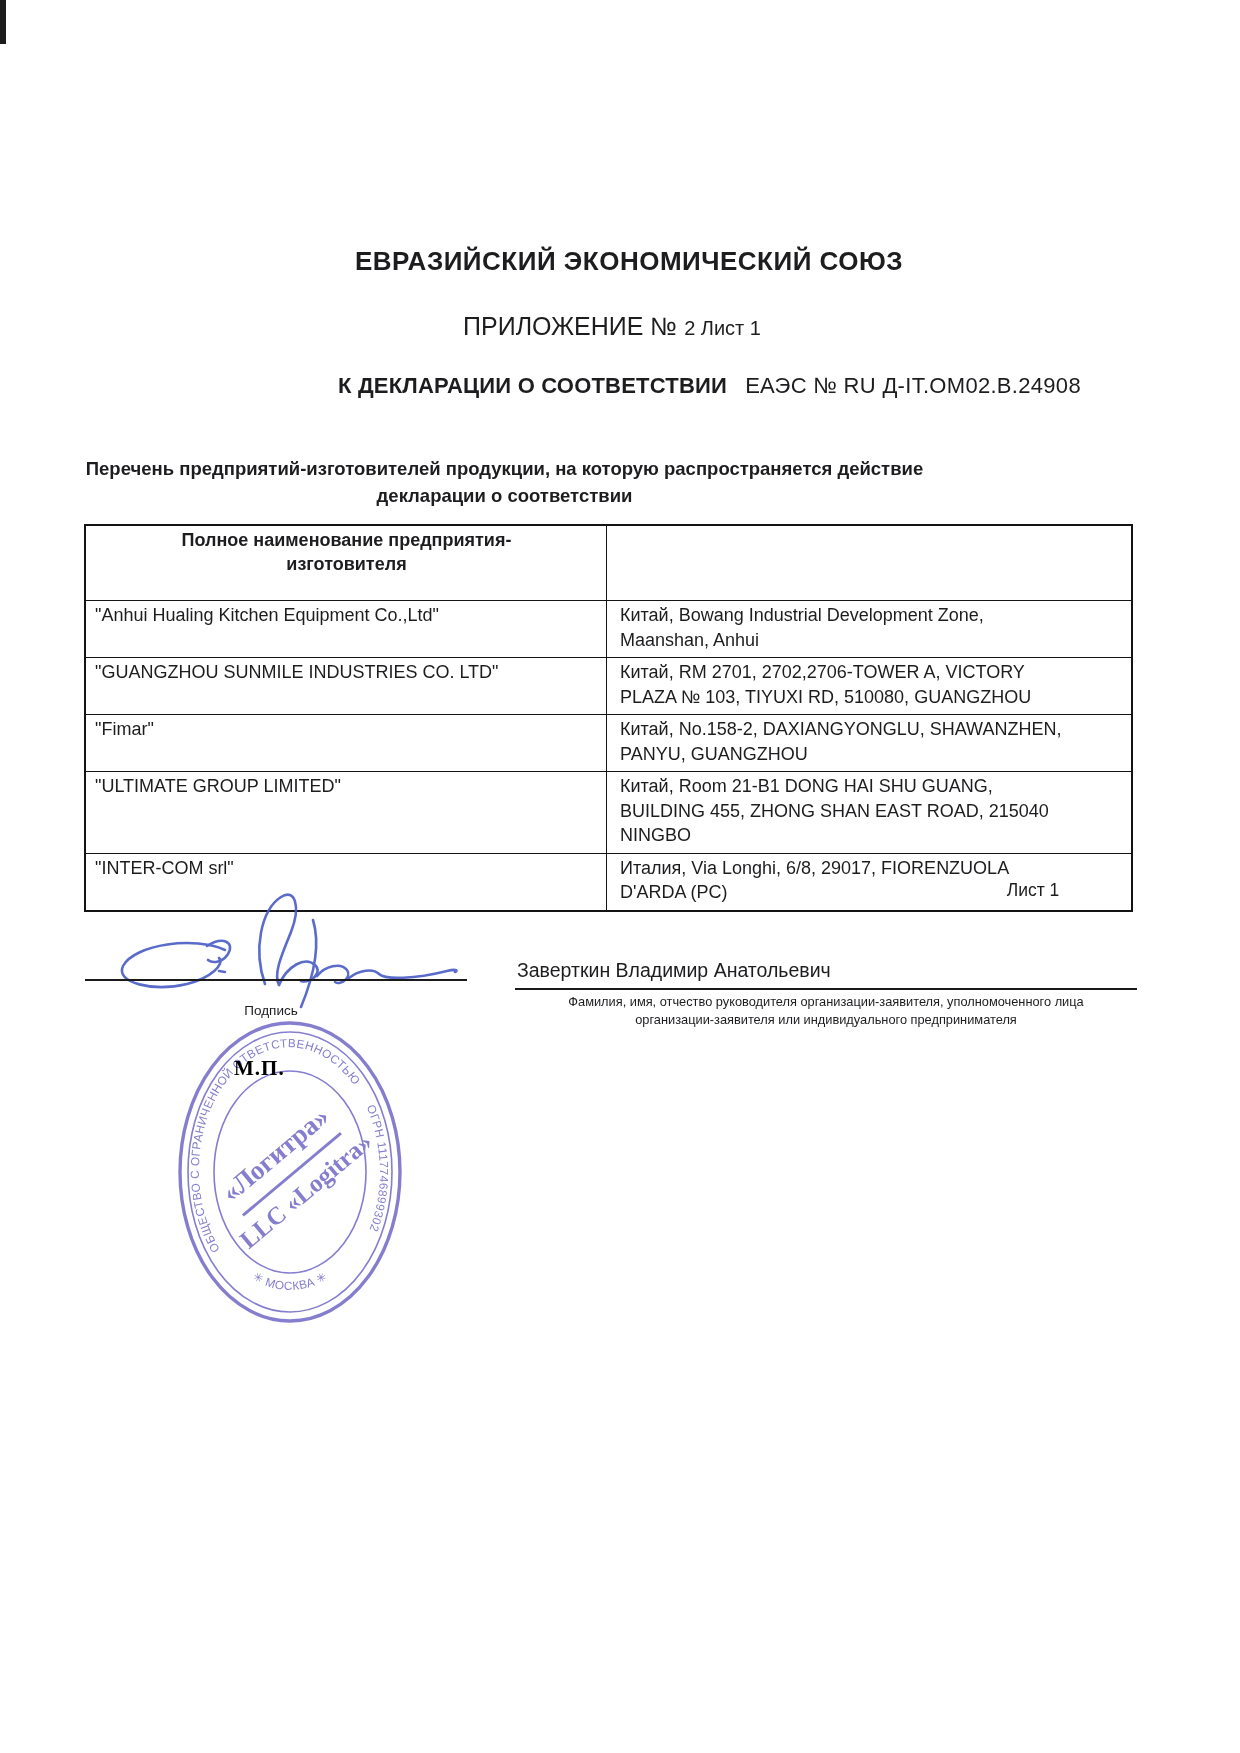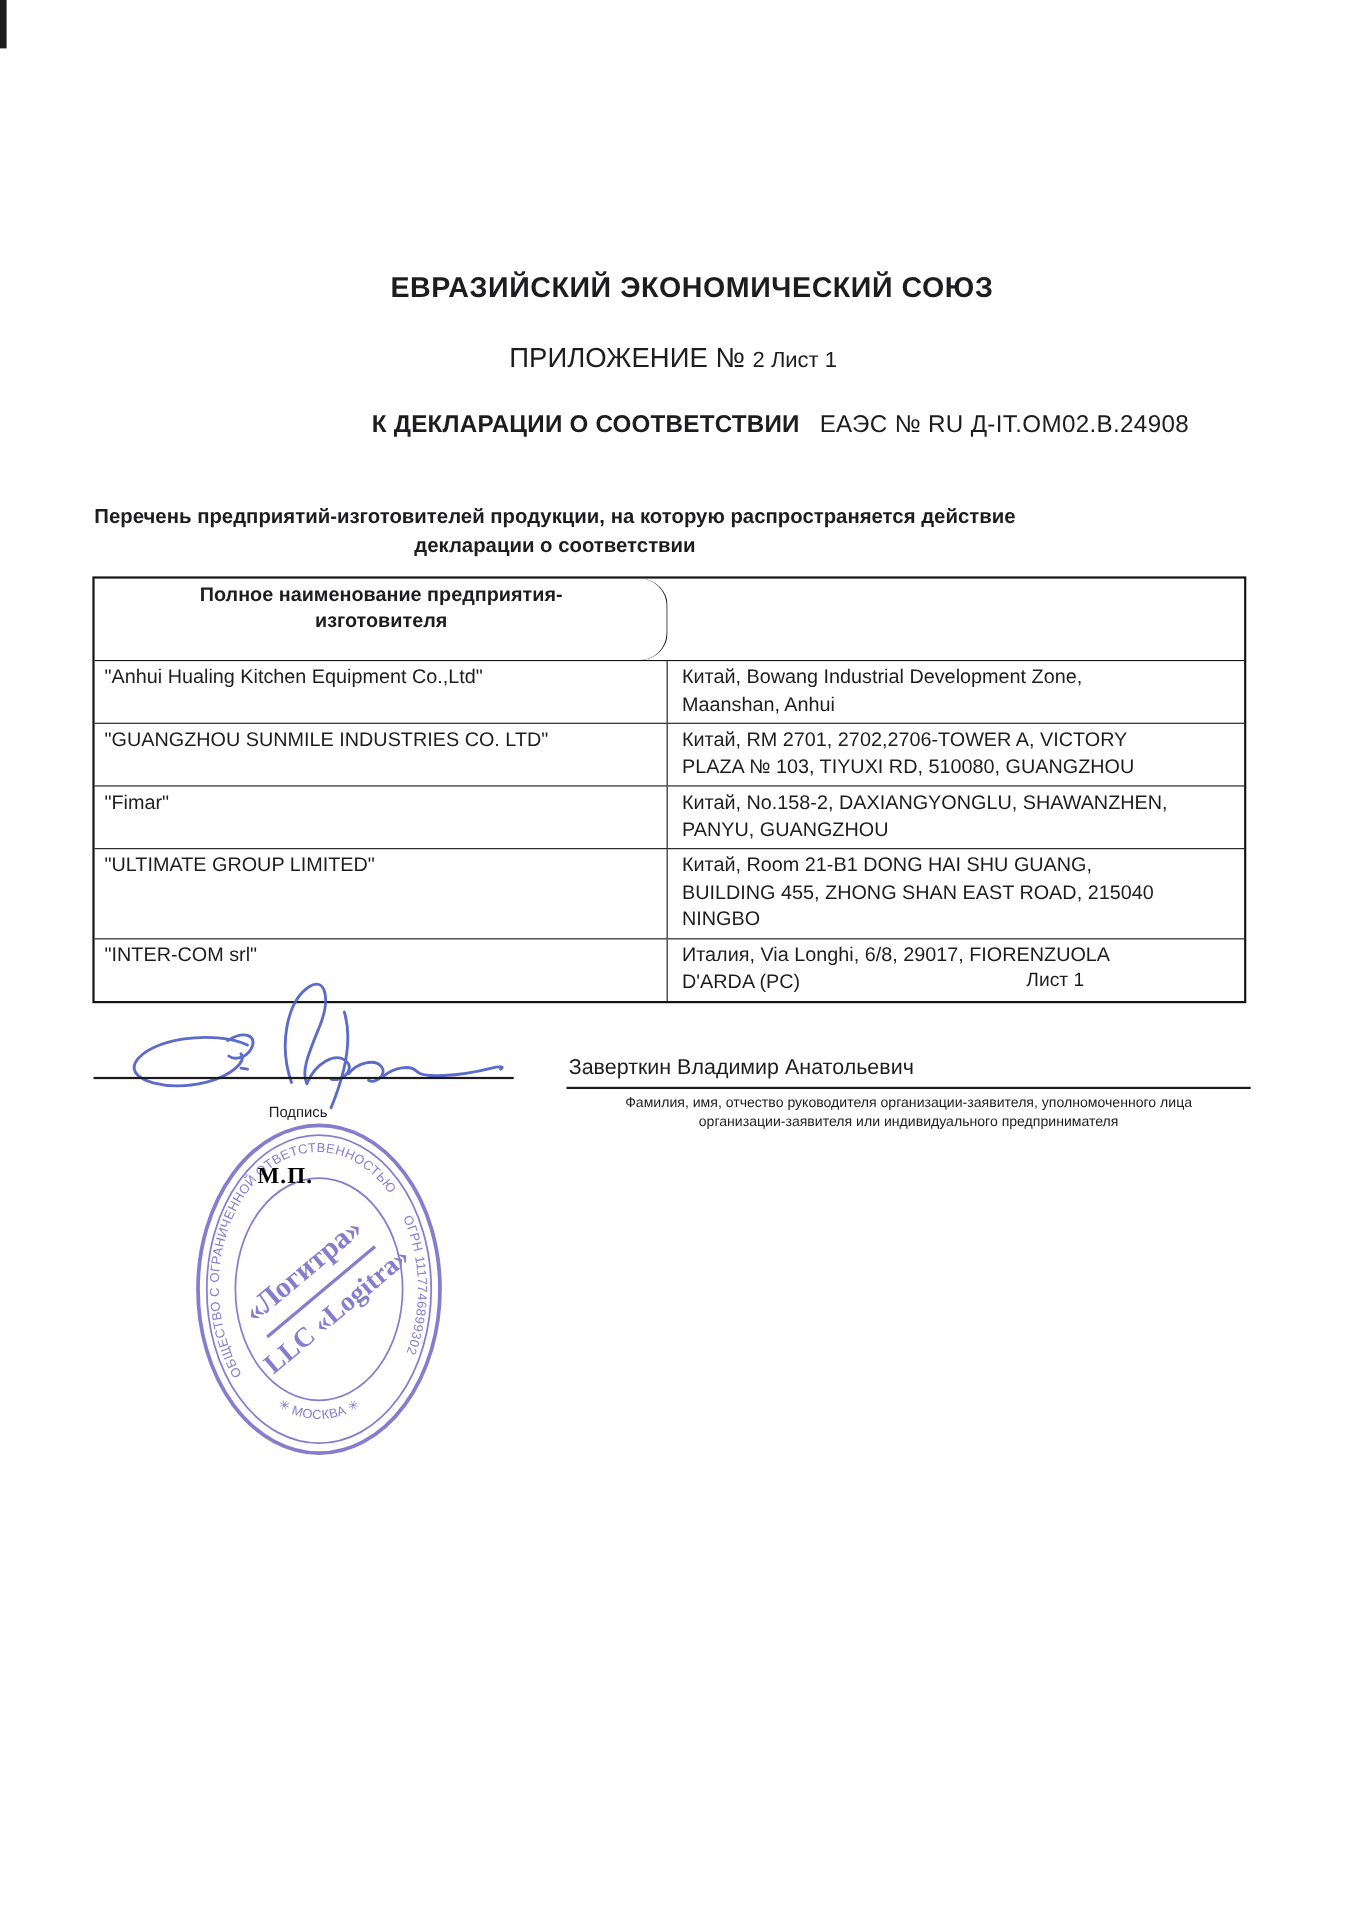--- a/index.html
+++ b/index.html
@@ -20,23 +20,23 @@
   .decl .lbl{font-weight:bold;letter-spacing:.2px;}
   .decl .val{margin-left:12px;letter-spacing:.3px;}
   .intro{left:0;top:455px;width:1009px;font-size:18.5px;font-weight:bold;line-height:27px;}
 
   .mfr-table{left:84px;top:524px;width:1049px;border:2px solid #141414;}
   .trow{display:flex;border-top:1.5px solid #141414;}
   .trow.first{border-top:none;}
   .cell{font-size:18px;line-height:24.5px;}
   .cell-name{width:521px;border-right:1.5px solid #141414;padding:2px 8px 5px 9px;}
   .cell-addr{flex:1;padding:2px 10px 5px 13px;}
-  .thead .cell{font-weight:bold;text-align:center;line-height:23.5px;padding-top:3px;min-height:74px;border-radius:25px;}
+  .thead .cell{font-weight:bold;text-align:center;line-height:23.5px;padding-top:3px;min-height:74px;}
 
-  .sheet-note{left:933px;top:880px;width:200px;text-align:left;font-size:17.5px;}
+  .sheet-note{left:933px;top:880px;width:200px;text-align:center;font-size:17.5px;}
 
   .sig-line{left:85px;top:979px;width:382px;height:2px;background:#1a1a1a;}
   .sig-caption{left:191px;top:983px;width:160px;font-size:13.5px;margin-top:20px;}
   .signer-name{left:517px;top:959px;font-size:19.5px;}
   .name-underline{left:515px;top:988px;width:622px;height:2px;background:#1a1a1a;}
   .signer-note{left:515px;top:993px;width:622px;font-size:12.8px;line-height:17.5px;}
 
   .mp-label{left:234px;top:1056px;font-size:21px;font-weight:bold;color:#000000;letter-spacing:1px;font-family:Liberation Serif, serif;}
   .seal{left:174px;top:1016px;opacity:.82;}
   .seal text{fill:#6b62c4;}

